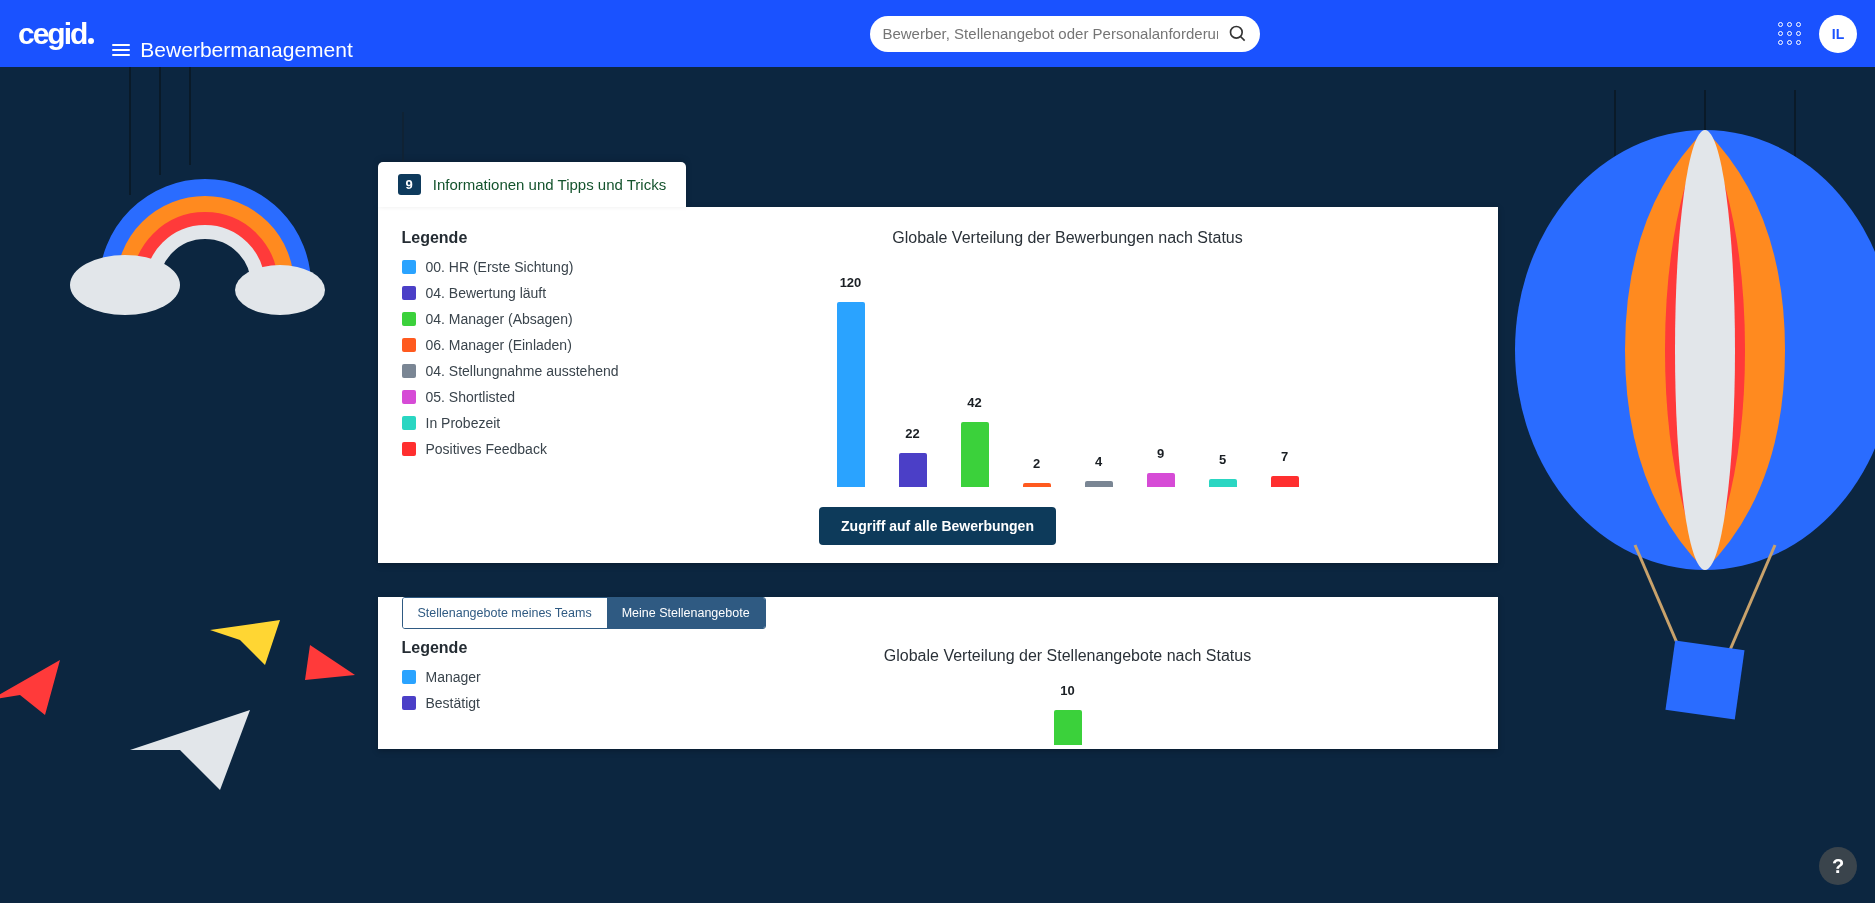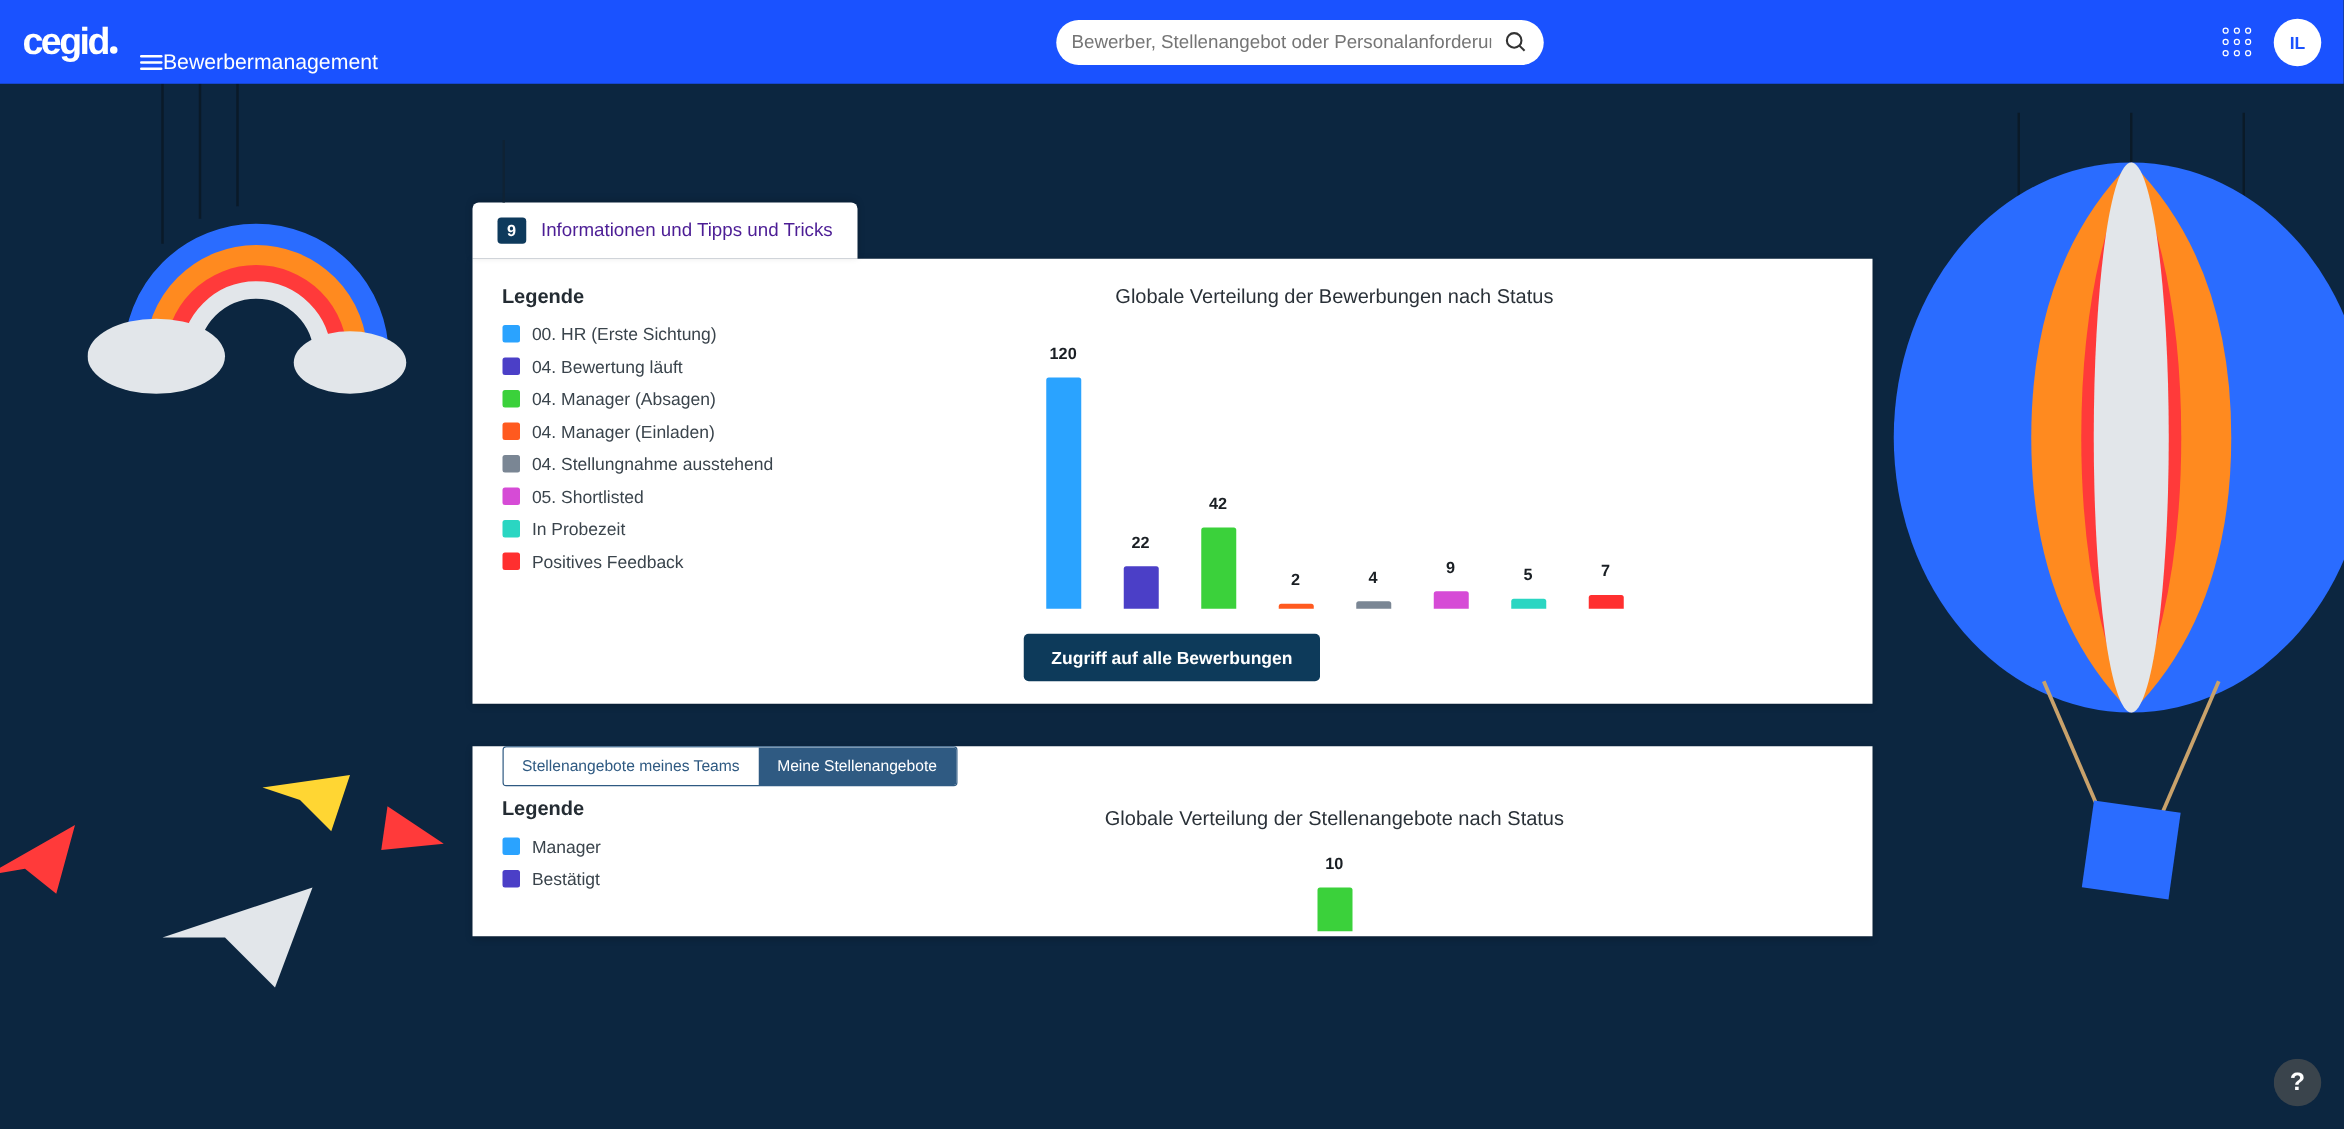--- a/index.html
+++ b/index.html
@@ -13,21 +13,21 @@
   *{box-sizing:border-box;margin:0;padding:0;font-family:"Segoe UI",Arial,sans-serif;}
   body{background:var(--navy);color:var(--ink);overflow-x:hidden;font-size:15px;}
 
   
   .header{
     background:var(--blue);height:67px;display:flex;align-items:center;
     padding:0 18px;gap:18px;color:#fff;position:relative;z-index:5;
   }
   .logo{font-family:Georgia,serif;font-size:30px;font-weight:700;letter-spacing:-2px;line-height:1;}
   .logo .dot{display:inline-block;width:6px;height:6px;background:#fff;border-radius:50%;margin-left:2px;vertical-align:baseline;}
-  .menu-btn{display:flex;align-items:center;cursor:pointer;font-size:17px;margin-top:33px;}
+  .menu-btn{display:flex;align-items:center;gap:10px;cursor:pointer;font-size:21px;margin-top:33px;}
   .burger{display:flex;flex-direction:column;gap:3px;}
   .burger span{width:18px;height:2px;background:#fff;border-radius:1px;}
   .search-wrap{
     flex:0 0 390px;margin:0 auto;background:#fff;border-radius:20px;height:36px;
     display:flex;align-items:center;padding:0 12px;gap:10px;color:#555;
   }
   .search-wrap input{flex:1;border:0;outline:0;font-size:15px;color:#333;min-width:0;}
   .search-wrap svg{flex:0 0 20px;}
   .hdr-right{display:flex;align-items:center;gap:18px;margin-left:auto;}
   .apps-grid{display:grid;grid-template-columns:repeat(3,5px);gap:4px;cursor:pointer;}
@@ -48,21 +48,21 @@
   }
   .tips-tab{
     display:inline-flex;align-items:center;gap:12px;background:#fff;border-radius:5px 5px 0 0;
     padding:12px 20px;margin-top:95px;margin-left:0;box-shadow:0 -2px 6px rgba(0,0,0,0.15);
     position:relative;
   }
   .tips-tab::before{
     content:"";position:absolute;top:-50px;left:24px;width:2px;height:50px;background:#0f2234;
   }
   .badge{background:var(--dark-navy);color:#fff;border-radius:3px;font-size:13px;font-weight:600;padding:3px 8px;}
-  .tips-tab .label{color:#4c1d95;font-weight:500;}
+  .tips-tab .label{color:#14532d;font-weight:500;}
 
   .panel{background:#fff;box-shadow:0 2px 6px rgba(0,0,0,0.25);}
   .panel-head{background:#ebedee;padding:16px 20px;font-size:24px;font-weight:500;color:#202830;}
   .panel-body{display:flex;padding:22px 0 0;}
   .legend{flex:0 0 280px;padding:0 24px;}
   .legend h4{font-size:16px;font-weight:600;margin-bottom:12px;color:#242c33;}
   .legend-item{display:flex;align-items:center;gap:10px;font-size:14px;color:#3a444c;margin:10px 0;}
   .swatch{width:14px;height:14px;border-radius:2px;flex:0 0 14px;}
 
   .chart-area{flex:1;padding:0 30px 0 10px;}
@@ -186,21 +186,21 @@
             <div class="legend-item">
               <span class="swatch" style="background: rgb(75, 63, 199);"></span>
               <span>04. Bewertung läuft</span>
             </div>
             <div class="legend-item">
               <span class="swatch" style="background: rgb(59, 209, 59);"></span>
               <span>04. Manager (Absagen)</span>
             </div>
             <div class="legend-item">
               <span class="swatch" style="background: rgb(255, 90, 31);"></span>
-              <span>04. Manager (Einladen)</span>
+              <span>06. Manager (Einladen)</span>
             </div>
             <div class="legend-item">
               <span class="swatch" style="background: rgb(122, 134, 148);"></span>
               <span>04. Stellungnahme ausstehend</span>
             </div>
             <div class="legend-item">
               <span class="swatch" style="background: rgb(214, 75, 214);"></span>
               <span>05. Shortlisted</span>
             </div>
             <div class="legend-item">

